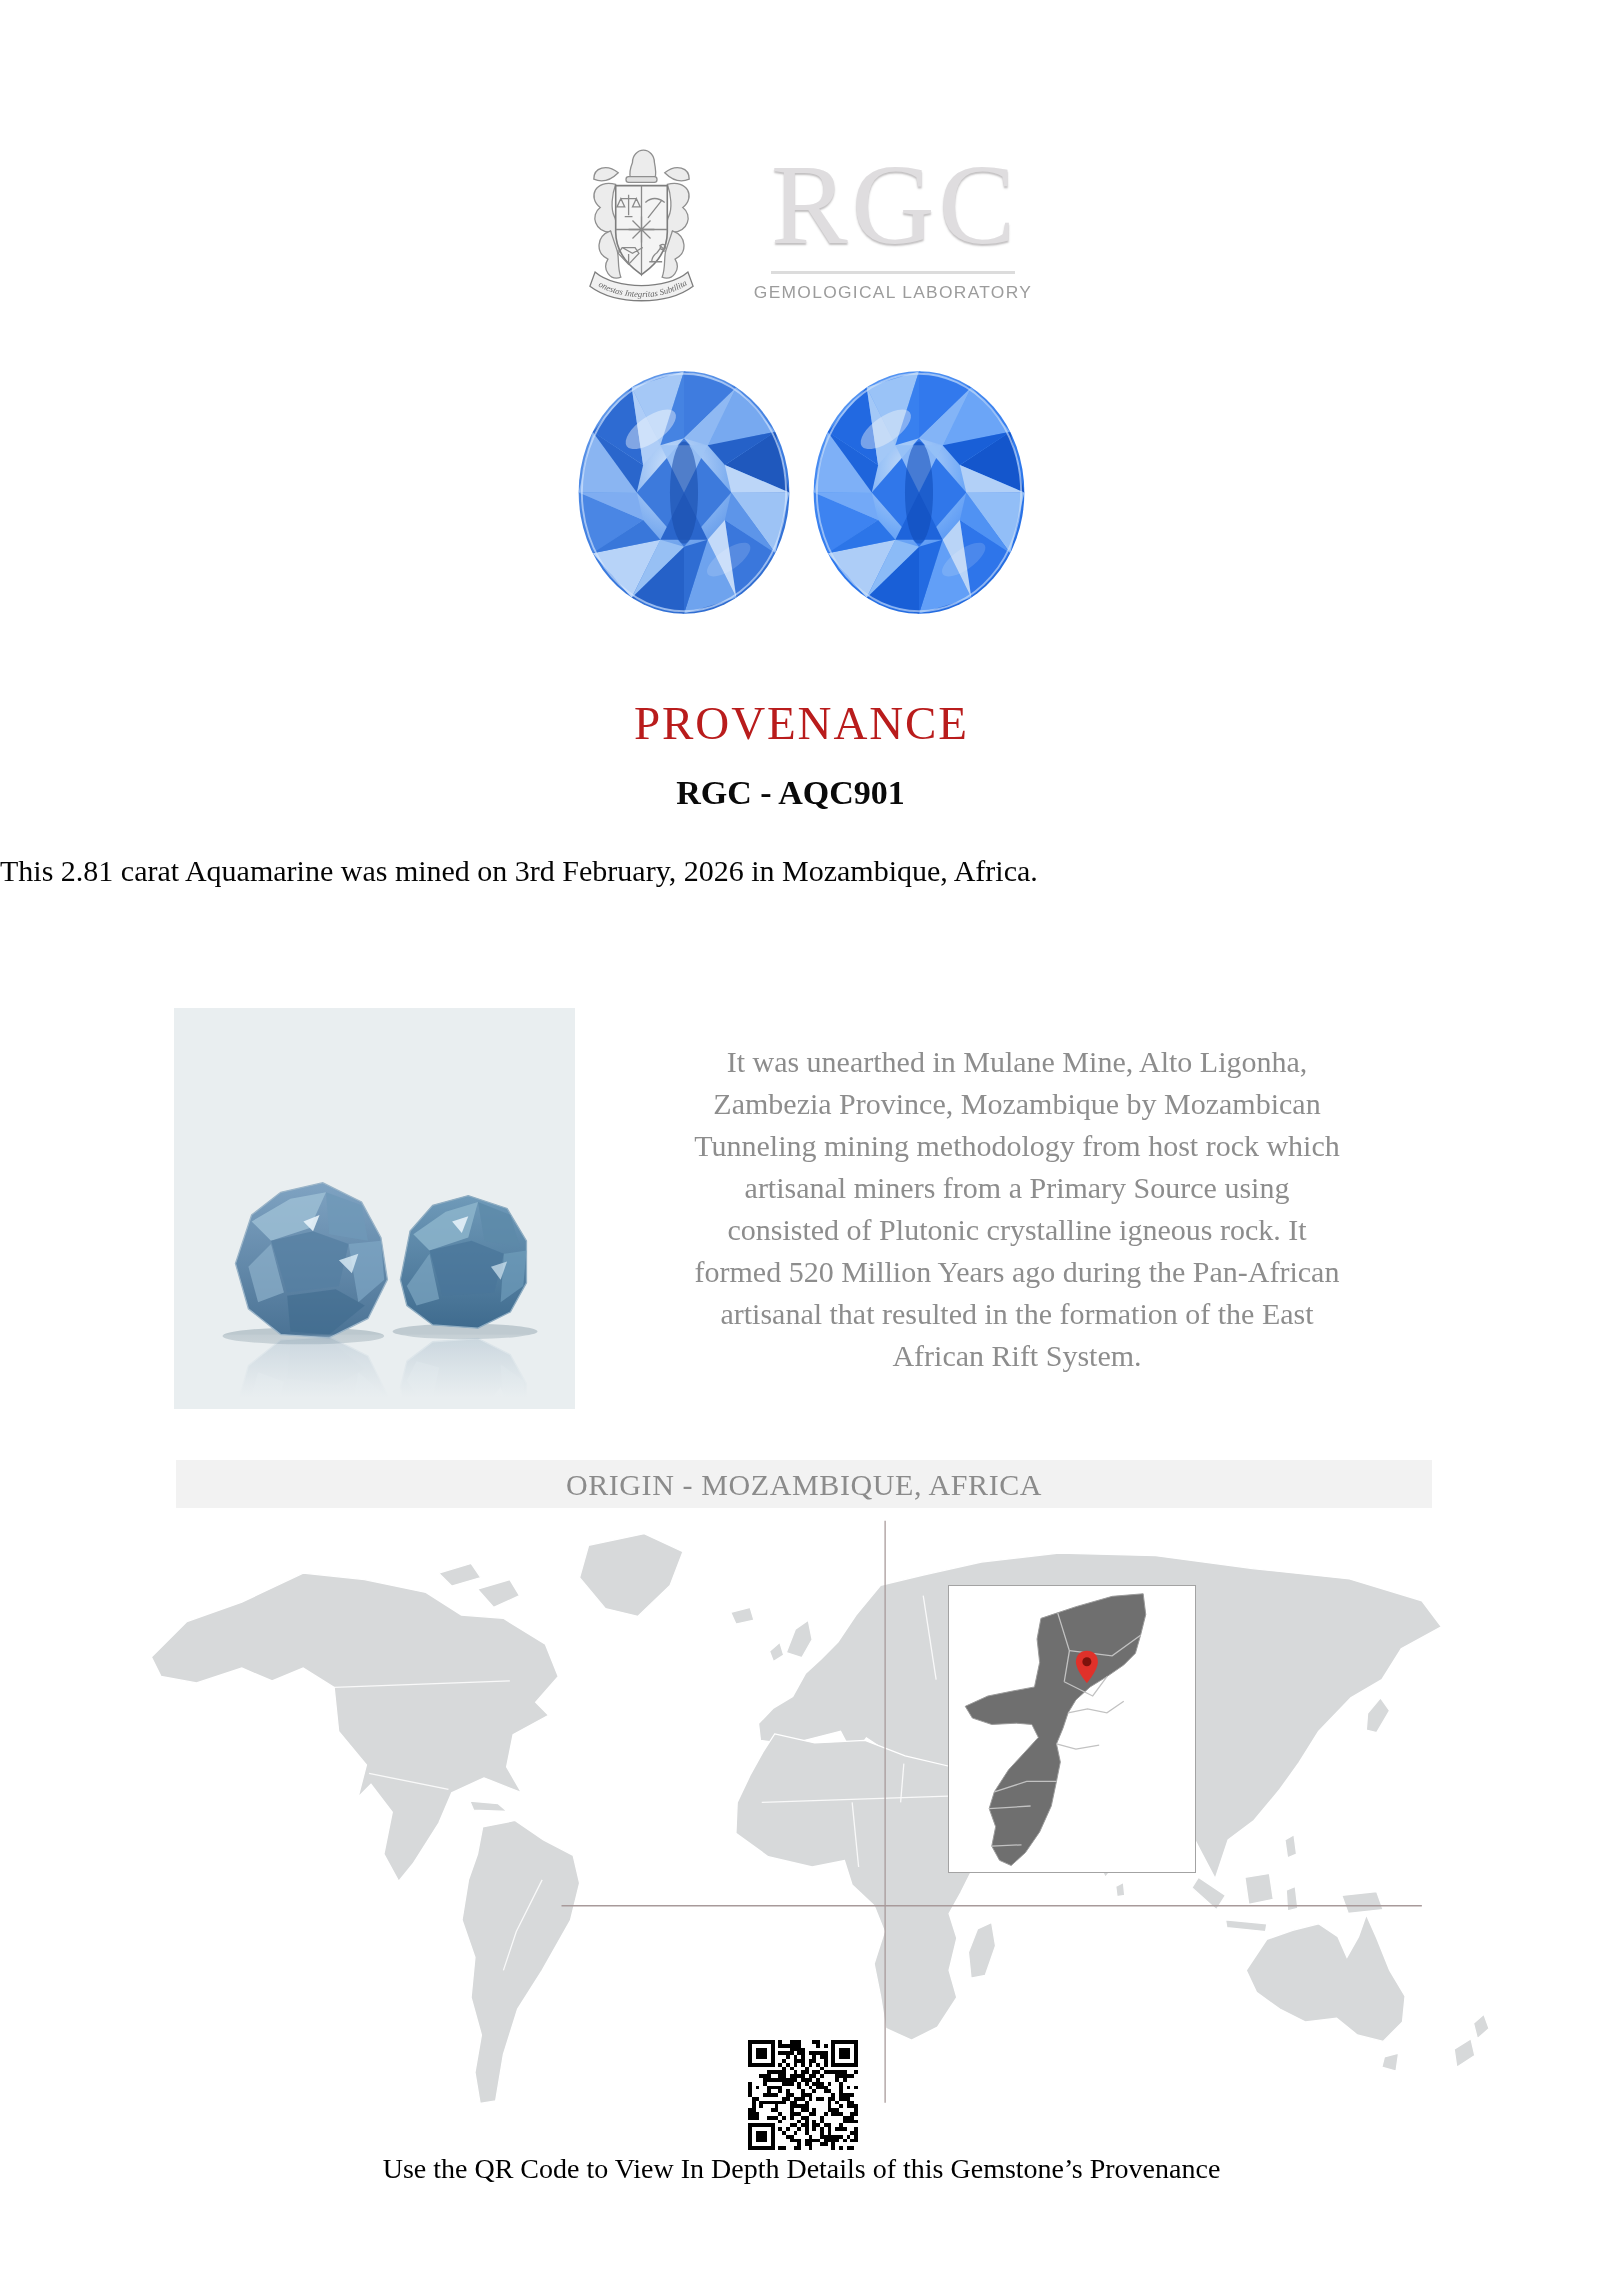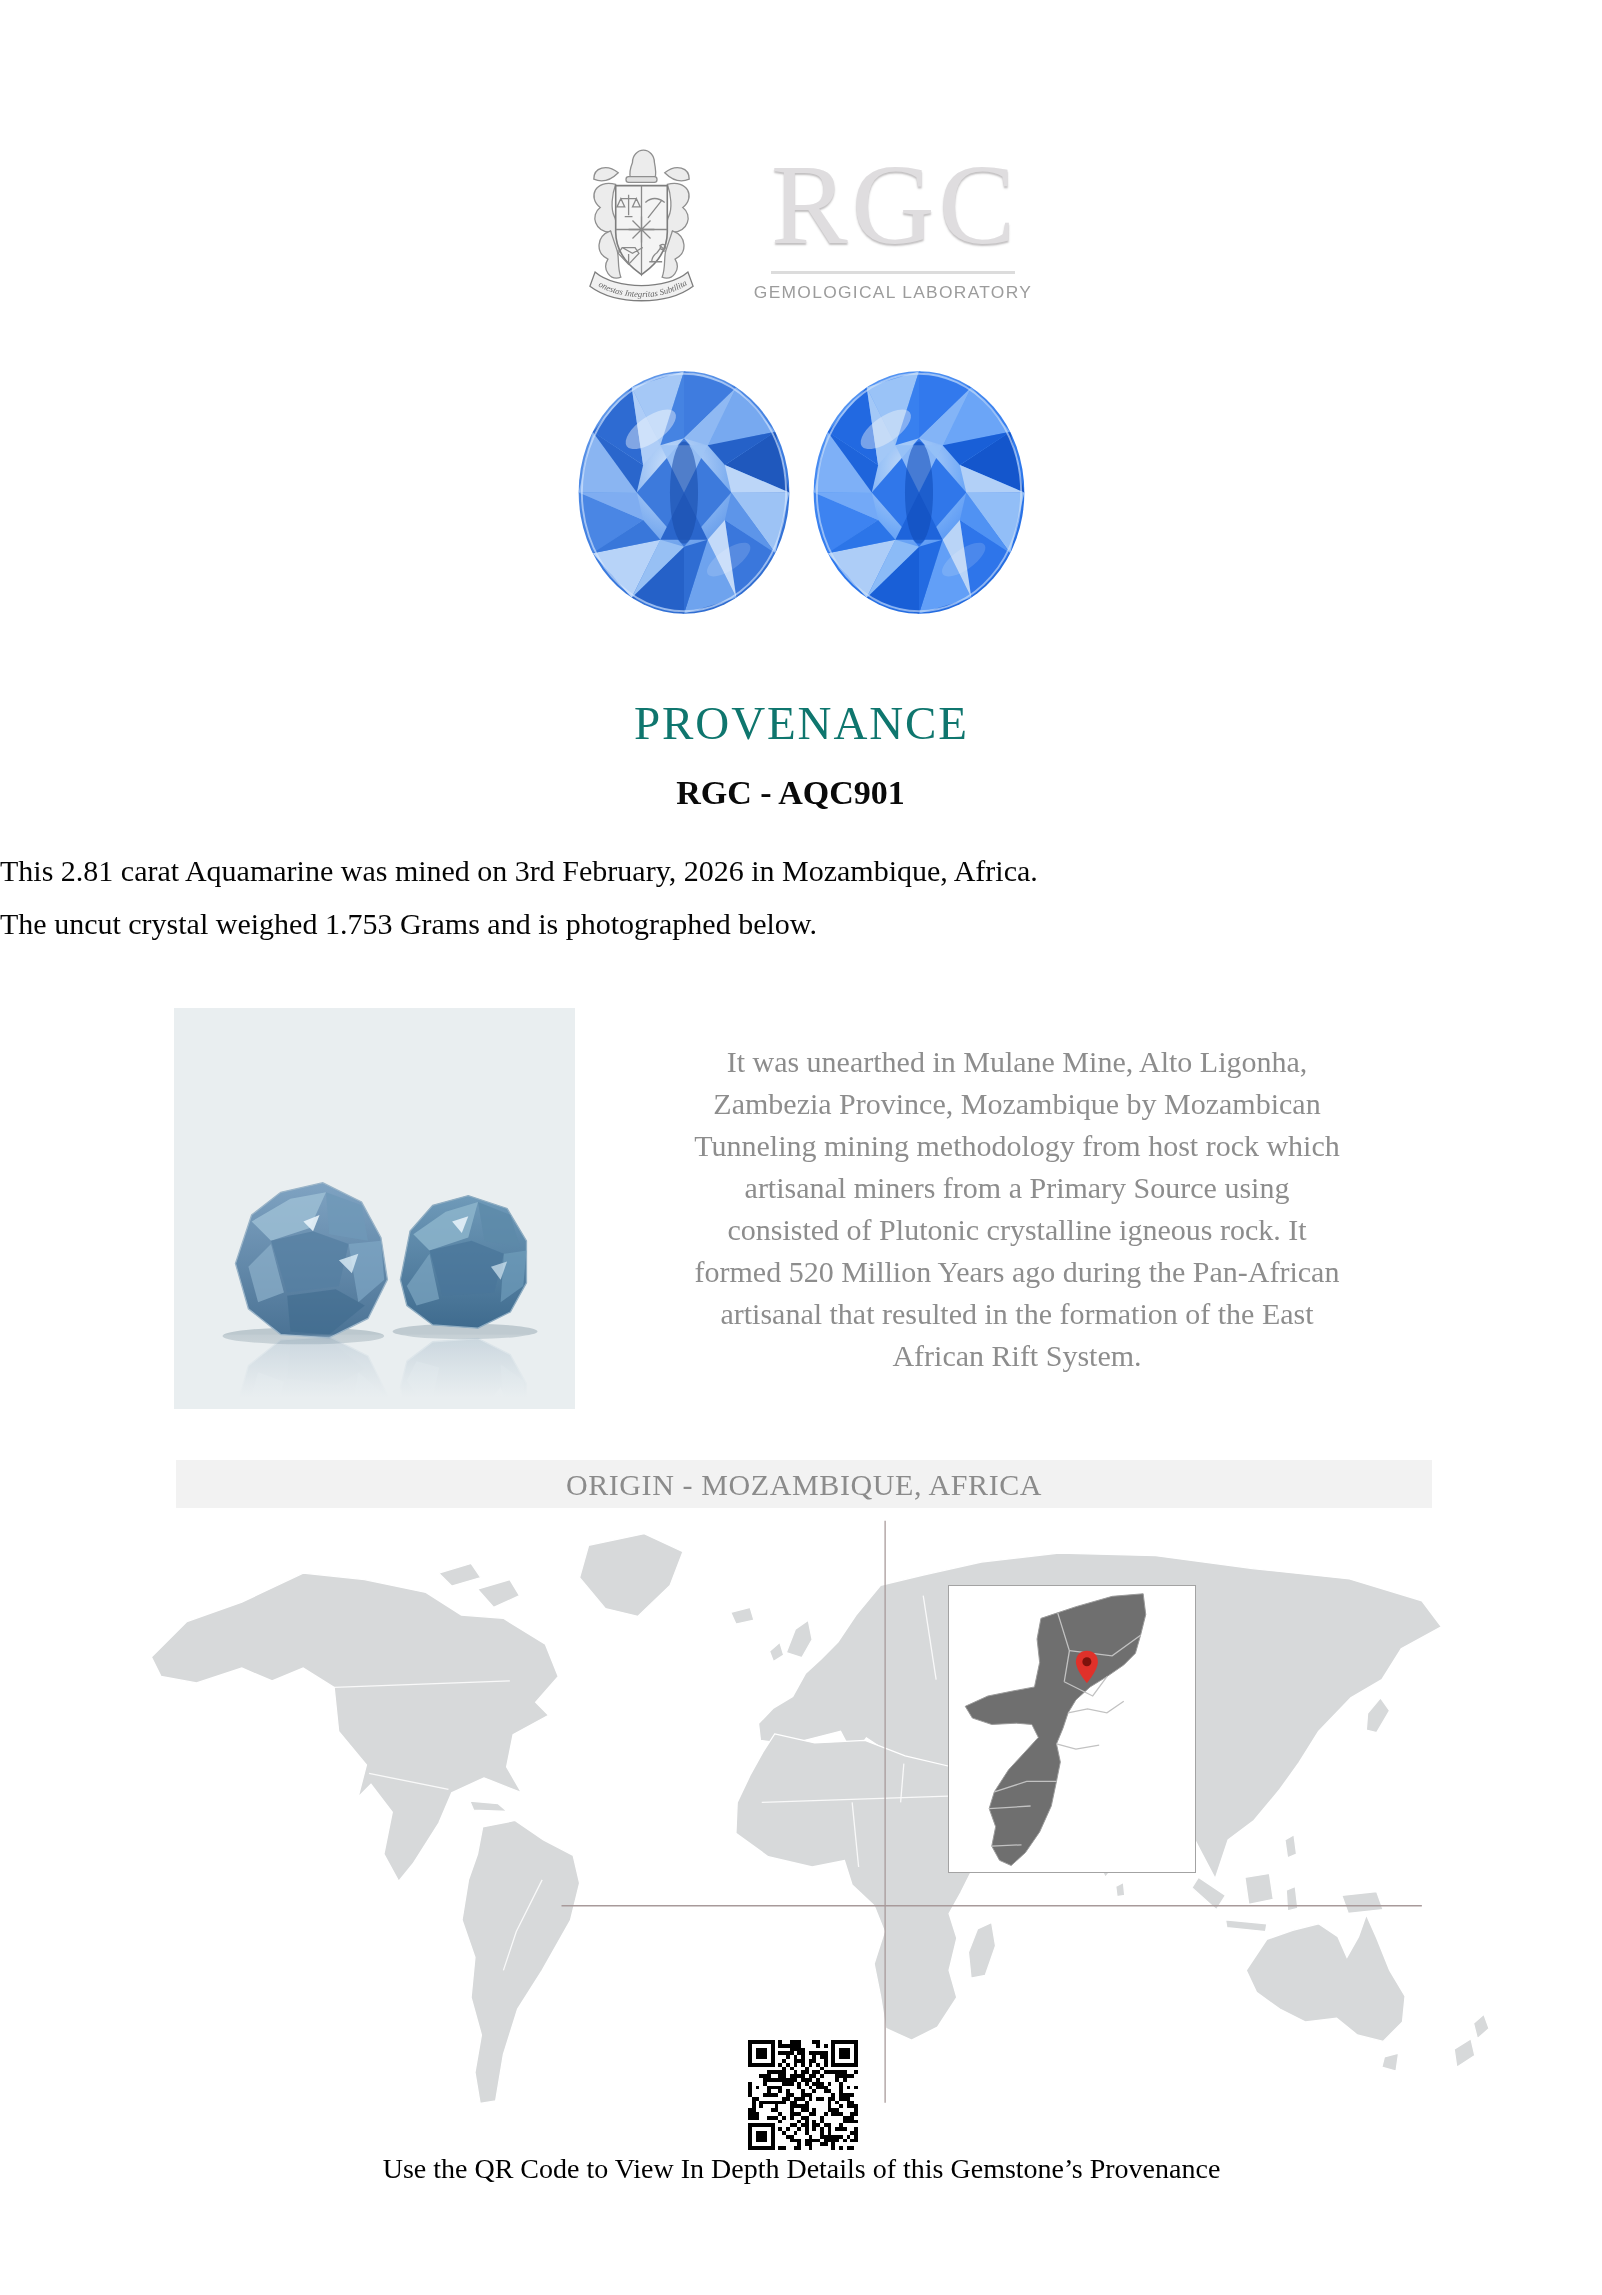--- a/index.html
+++ b/index.html
@@ -11,21 +11,21 @@
   .wordmark{left:766px;top:147px;width:258px;text-align:center;
     font-size:115px;line-height:115px;letter-spacing:3.9px;color:#dfdddf;
     text-shadow:0 1.9px 1.9px rgba(120,115,118,.45), 0 -0.6px 0 #ffffff;}
   .logo-rule{left:771px;top:271px;width:244px;height:2.6px;background:#dcdcdc;}
   .tagline{left:751px;top:282px;width:284px;text-align:center;
     font-family:"Liberation Sans", sans-serif;font-size:17.4px;letter-spacing:1.3px;color:#9c9c9c;}
   
   .gemrow{left:0;top:368px;width:1603px;display:flex;justify-content:center;gap:17px;}
   .gem-right{filter:saturate(1.2) brightness(.97);}
   
-  .title{left:0;top:696px;width:1603px;text-align:center;font-size:47px;letter-spacing:1.9px;color:#0f766e;}
+  .title{left:0;top:696px;width:1603px;text-align:center;font-size:47px;letter-spacing:1.9px;color:#b91c1c;}
   .reportid{left:0;top:774px;width:1581px;text-align:center;font-size:34px;font-weight:bold;color:#0a0a0a;}
   .summary{left:0;top:844px;width:1603px;text-align:left;font-size:30px;line-height:53px;color:#050505;}
   
   .photobox{left:174px;top:1008px;width:401px;height:401px;background:#e9eef0;}
   .details{left:594px;top:1041px;width:846px;text-align:center;
     font-size:30px;line-height:42px;color:#8d8d8d;}
   
   .originband{left:176px;top:1460px;width:1256px;height:48px;background:#f2f2f2;
     text-align:center;font-size:30px;line-height:49px;letter-spacing:0.6px;color:#8b8b8b;}
   .worldmap{left:90px;top:1518px;width:1421px;height:614px;}
@@ -128,21 +128,20 @@
   </svg>
   <svg width="218" height="249" viewBox="0 0 340 390" class="gem-right">
     <use href="#gemcut"></use>
   </svg>
 </div>
 
 <div class="abs title">PROVENANCE</div>
 <div class="abs reportid">RGC - AQC901</div>
 <div class="abs summary">
   <div>This 2.81 carat Aquamarine was mined on 3rd February, 2026 in Mozambique, Africa.</div>
-  <div>The uncut crystal weighed 1.753 Grams and is photographed below.</div>
 </div>
 
 <div class="abs photobox">
   <svg viewBox="0 0 620 620" width="401" height="401">
     <defs>
       <linearGradient id="rs1" x1="0" y1="0" x2="0" y2="1">
         <stop offset="0%" stop-color="#7fa3c2"></stop>
           <stop offset="100%" stop-color="#4a7294"></stop>
       </linearGradient>
       <linearGradient id="rs2" x1="0" y1="0" x2="0" y2="1">

